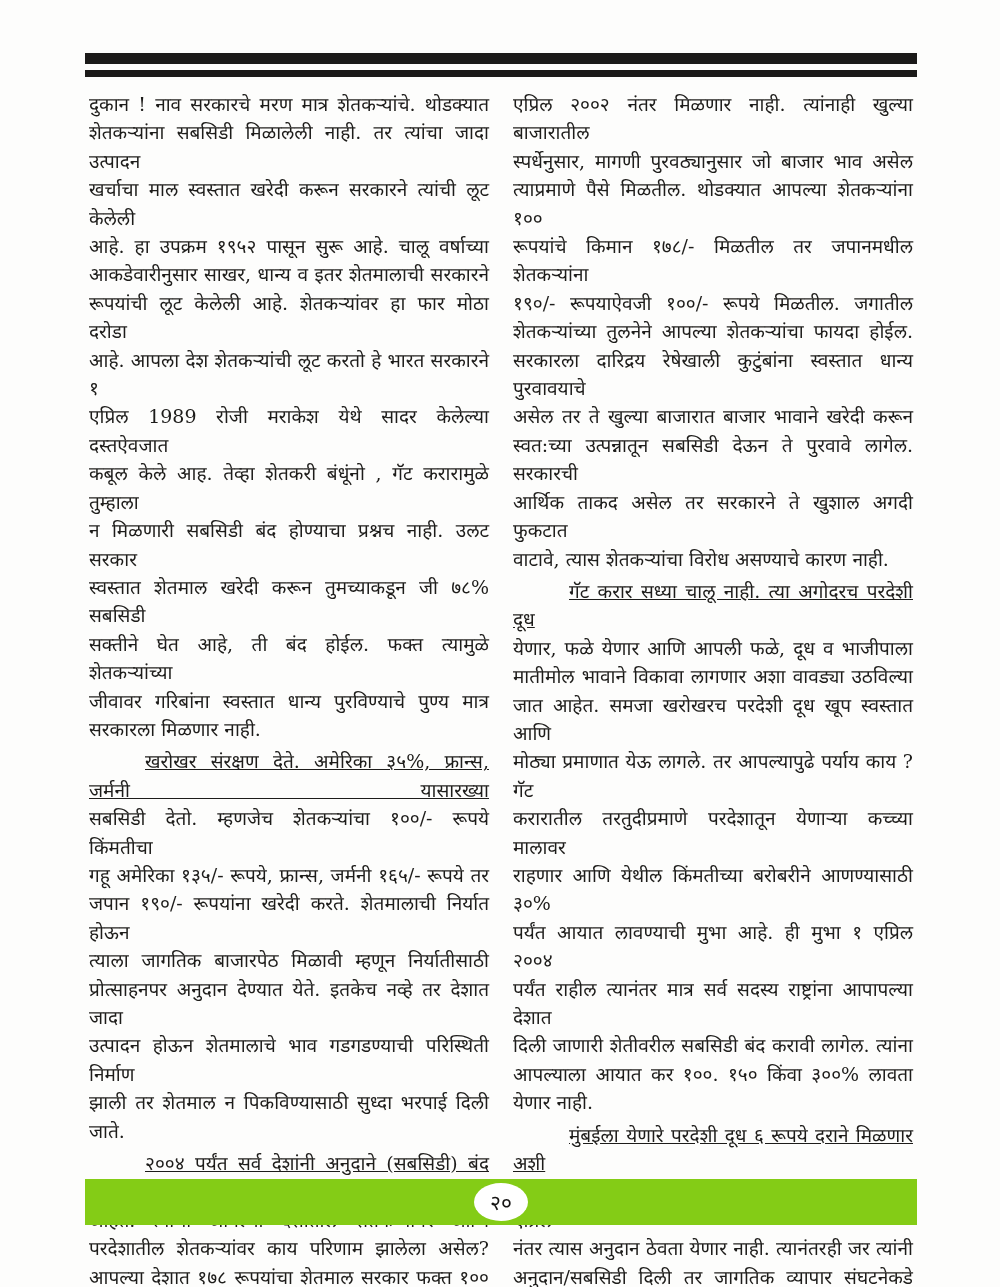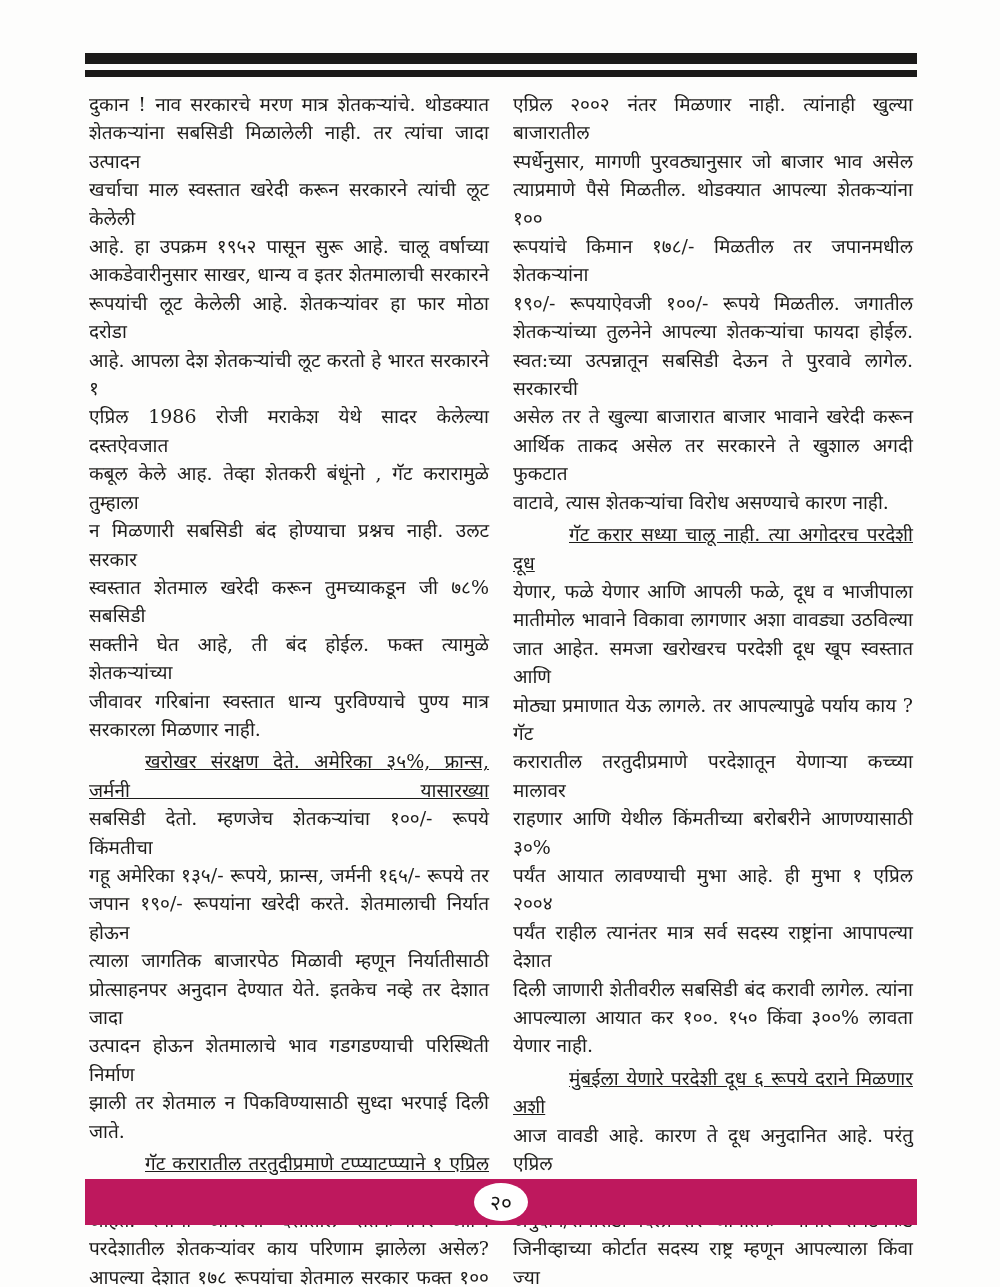--- a/index.html
+++ b/index.html
@@ -47,21 +47,21 @@
   }
   .line.end { text-align-last: left; }
   .para.indent .line:first-child { text-indent: 56px; text-decoration: underline; }
 
   .footer-bar {
     position: absolute;
     left: 85px;
     right: 83px;
     top: 1179px;
     height: 46px;
-    background: #be185d;
+    background: #84cc16;
     display: flex;
     align-items: center;
     justify-content: center;
   }
   .page-badge {
     width: 54px;
     height: 38px;
     background: #ffffff;
     border-radius: 50%;
     display: flex;
@@ -81,57 +81,57 @@
   <div class="columns">
     <div class="col">
         <div class="para">
           <div class="line">दुकान ! नाव सरकारचे मरण मात्र शेतकऱ्यांचे. थोडक्यात</div>
           <div class="line">शेतकऱ्यांना सबसिडी मिळालेली नाही. तर त्यांचा जादा उत्पादन</div>
           <div class="line">खर्चाचा माल स्वस्तात खरेदी करून सरकारने त्यांची लूट केलेली</div>
           <div class="line">आहे. हा उपक्रम १९५२ पासून सुरू आहे. चालू वर्षाच्या</div>
           <div class="line">आकडेवारीनुसार साखर, धान्य व इतर शेतमालाची सरकारने</div>
           <div class="line">रूपयांची लूट केलेली आहे. शेतकऱ्यांवर हा फार मोठा दरोडा</div>
           <div class="line">आहे. आपला देश शेतकऱ्यांची लूट करतो हे भारत सरकारने १</div>
-          <div class="line">एप्रिल 1986 रोजी मराकेश येथे सादर केलेल्या दस्तऐवजात</div>
+          <div class="line">एप्रिल 1989 रोजी मराकेश येथे सादर केलेल्या दस्तऐवजात</div>
           <div class="line">कबूल केले आह. तेव्हा शेतकरी बंधूंनो , गॅट करारामुळे तुम्हाला</div>
           <div class="line">न मिळणारी सबसिडी बंद होण्याचा प्रश्नच नाही. उलट सरकार</div>
           <div class="line">स्वस्तात शेतमाल खरेदी करून तुमच्याकडून जी ७८% सबसिडी</div>
           <div class="line">सक्तीने घेत आहे, ती बंद होईल. फक्त त्यामुळे शेतकऱ्यांच्या</div>
           <div class="line">जीवावर गरिबांना स्वस्तात धान्य पुरविण्याचे पुण्य मात्र</div>
           <div class="line end">सरकारला मिळणार नाही.</div>
         </div>
         <div class="para indent">
           <div class="line">खरोखर संरक्षण देते. अमेरिका ३५%, फ्रान्स, जर्मनी यासारख्या</div>
           <div class="line">सबसिडी देतो. म्हणजेच शेतकऱ्यांचा १००/- रूपये किंमतीचा</div>
           <div class="line">गहू अमेरिका १३५/- रूपये, फ्रान्स, जर्मनी १६५/- रूपये तर</div>
           <div class="line">जपान १९०/- रूपयांना खरेदी करते. शेतमालाची निर्यात होऊन</div>
           <div class="line">त्याला जागतिक बाजारपेठ मिळावी म्हणून निर्यातीसाठी</div>
           <div class="line">प्रोत्साहनपर अनुदान देण्यात येते. इतकेच नव्हे तर देशात जादा</div>
           <div class="line">उत्पादन होऊन शेतमालाचे भाव गडगडण्याची परिस्थिती निर्माण</div>
           <div class="line end">झाली तर शेतमाल न पिकविण्यासाठी सुध्दा भरपाई दिली जाते.</div>
         </div>
         <div class="para indent">
-          <div class="line">गॅट करारातील तरतुदीप्रमाणे टप्प्याटप्प्याने १ एप्रिल</div>
           <div class="line">२००४ पर्यंत सर्व देशांनी अनुदाने (सबसिडी) बंद करावयाची</div>
           <div class="line">आहेत. त्याचा आपल्या देशातील शेतकऱ्यांवर आणि</div>
           <div class="line">परदेशातील शेतकऱ्यांवर काय परिणाम झालेला असेल?</div>
           <div class="line">आपल्या देशात १७८ रूपयांचा शेतमाल सरकार फक्त १००</div>
           <div class="line">रूपयांना घेऊ शकणार नाही. सरकारला तो बाजारातील मागणी</div>
         </div>
       </div>
     <div class="col">
         <div class="para">
           <div class="line">एप्रिल २००२ नंतर मिळणार नाही. त्यांनाही खुल्या बाजारातील</div>
           <div class="line">स्पर्धेनुसार, मागणी पुरवठ्यानुसार जो बाजार भाव असेल</div>
           <div class="line">त्याप्रमाणे पैसे मिळतील. थोडक्यात आपल्या शेतकऱ्यांना १००</div>
           <div class="line">रूपयांचे किमान १७८/- मिळतील तर जपानमधील शेतकऱ्यांना</div>
           <div class="line">१९०/- रूपयाऐवजी १००/- रूपये मिळतील. जगातील</div>
           <div class="line">शेतकऱ्यांच्या तुलनेने आपल्या शेतकऱ्यांचा फायदा होईल.</div>
+          <div class="line">सरकारला दारिद्रय रेषेखाली कुटुंबांना स्वस्तात धान्य पुरवावयाचे</div>
+          <div class="line">असेल तर ते खुल्या बाजारात बाजार भावाने खरेदी करून</div>
           <div class="line">स्वत:च्या उत्पन्नातून सबसिडी देऊन ते पुरवावे लागेल. सरकारची</div>
-          <div class="line">असेल तर ते खुल्या बाजारात बाजार भावाने खरेदी करून</div>
           <div class="line">आर्थिक ताकद असेल तर सरकारने ते खुशाल अगदी फुकटात</div>
           <div class="line end">वाटावे, त्यास शेतकऱ्यांचा विरोध असण्याचे कारण नाही.</div>
         </div>
         <div class="para indent">
           <div class="line">गॅट करार सध्या चालू नाही. त्या अगोदरच परदेशी दूध</div>
           <div class="line">येणार, फळे येणार आणि आपली फळे, दूध व भाजीपाला</div>
           <div class="line">मातीमोल भावाने विकावा लागणार अशा वावड्या उठविल्या</div>
           <div class="line">जात आहेत. समजा खरोखरच परदेशी दूध खूप स्वस्तात आणि</div>
           <div class="line">मोठ्या प्रमाणात येऊ लागले. तर आपल्यापुढे पर्याय काय ? गॅट</div>
           <div class="line">करारातील तरतुदीप्रमाणे परदेशातून येणाऱ्या कच्च्या मालावर</div>

